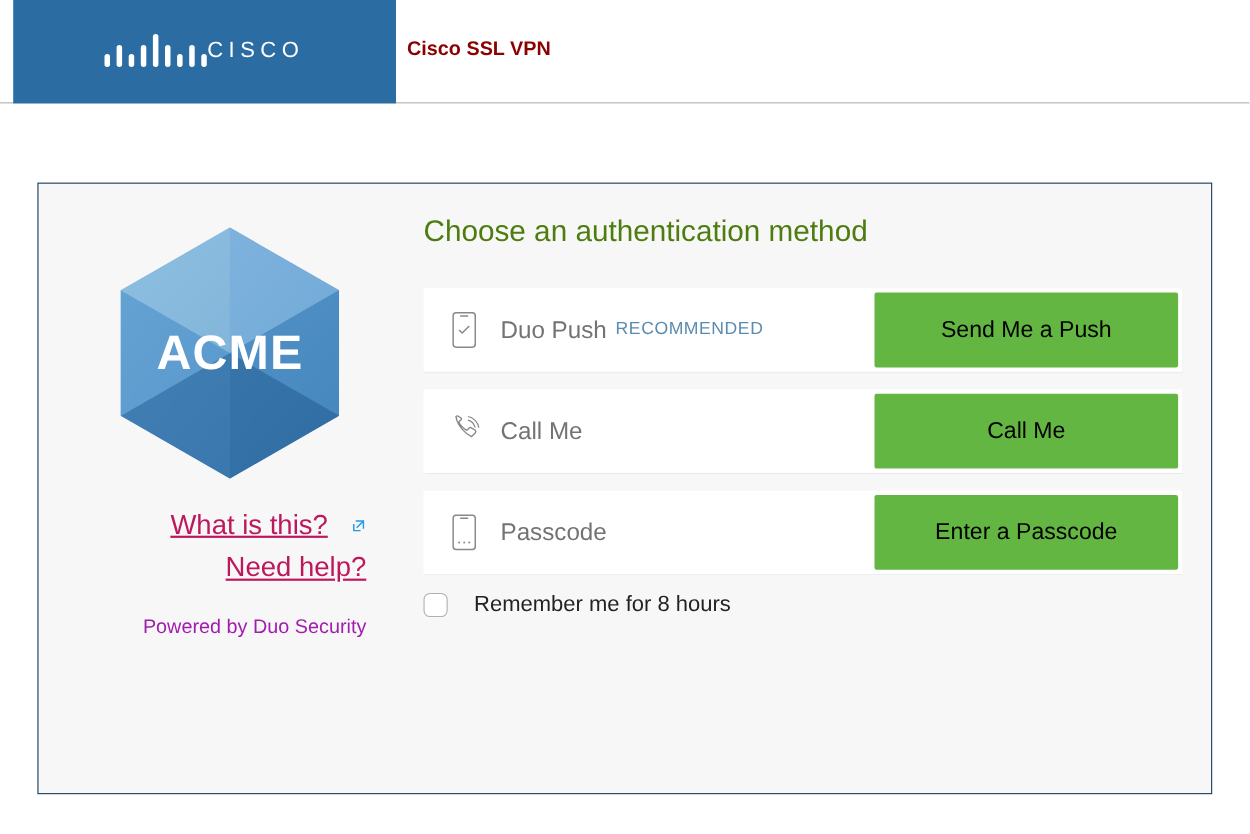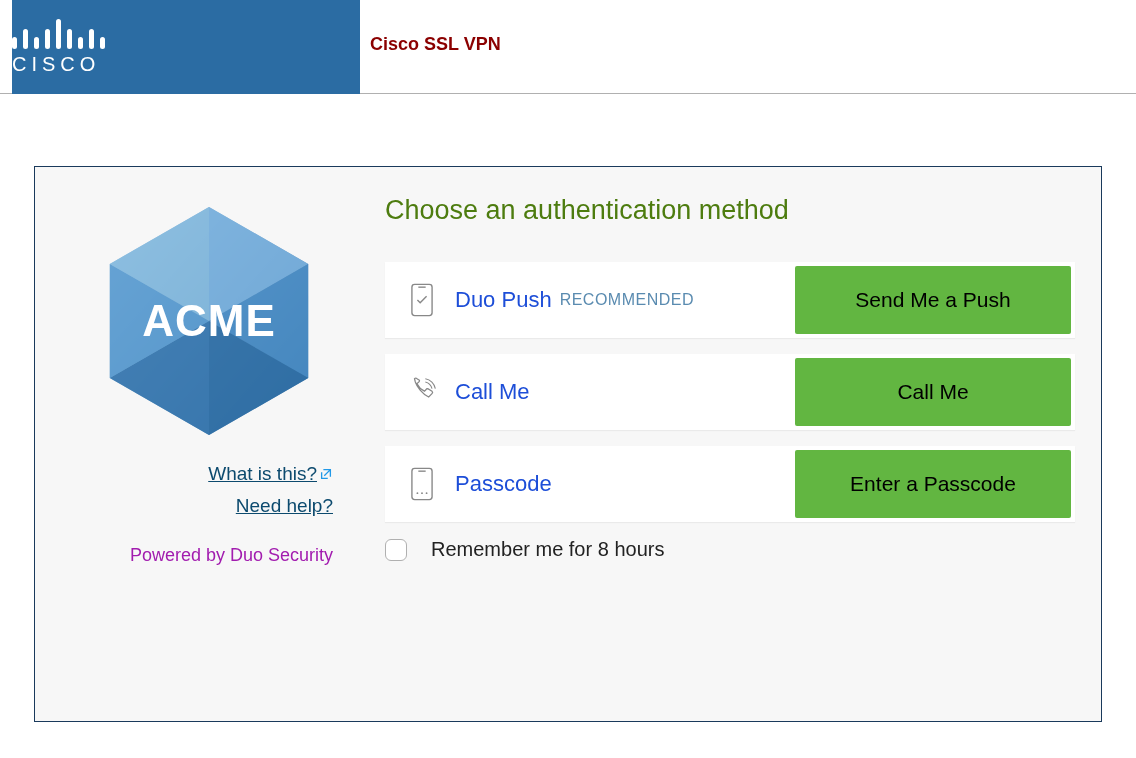--- a/index.html
+++ b/index.html
@@ -14,21 +14,22 @@
       display: flex;
       align-items: center;
       border-bottom: 1px solid #b0b0b0;
       height: 94px;
     }
     .cisco-logo-box {
       width: 348px;
       height: 94px;
       background: #2b6ca3;
       display: flex;
-      flex-direction: column;
+      flex-direction: row;
+      align-items: center;
       justify-content: center;
       margin-left: 12px;
     }
     .cisco-bars {
       display: flex;
       align-items: flex-end;
       height: 32px;
       gap: 6px;
       margin-bottom: 4px;
     }
@@ -82,27 +83,27 @@
       position: absolute;
       top: 50%;
       left: 50%;
       transform: translate(-50%, -50%);
       color: #fff;
       font-size: 44px;
       font-weight: 700;
       letter-spacing: 1px;
     }
     .link {
-      color: #0c4a6e;
-      font-size: 19px;
+      color: #be185d;
+      font-size: 25px;
       text-decoration: underline;
       margin-bottom: 10px;
       display: inline-flex;
       align-items: center;
-      gap: 2px;
+      gap: 21px;
       cursor: pointer;
     }
     .ext-icon {
       width: 14px;
       height: 14px;
     }
     .powered {
       margin-top: 18px;
       color: #a21caf;
       font-size: 18px;
@@ -129,21 +130,21 @@
     .method-icon {
       width: 30px;
       height: 38px;
       margin-right: 18px;
       display: flex;
       align-items: center;
       justify-content: center;
     }
     .method-label {
       font-size: 22px;
-      color: #1d4ed8;
+      color: #737373;
       font-weight: 400;
     }
     .recommended {
       font-size: 16px;
       color: #5a8bb0;
       margin-left: 8px;
       letter-spacing: 0.5px;
       text-align: right;
     }
     .method-button {

